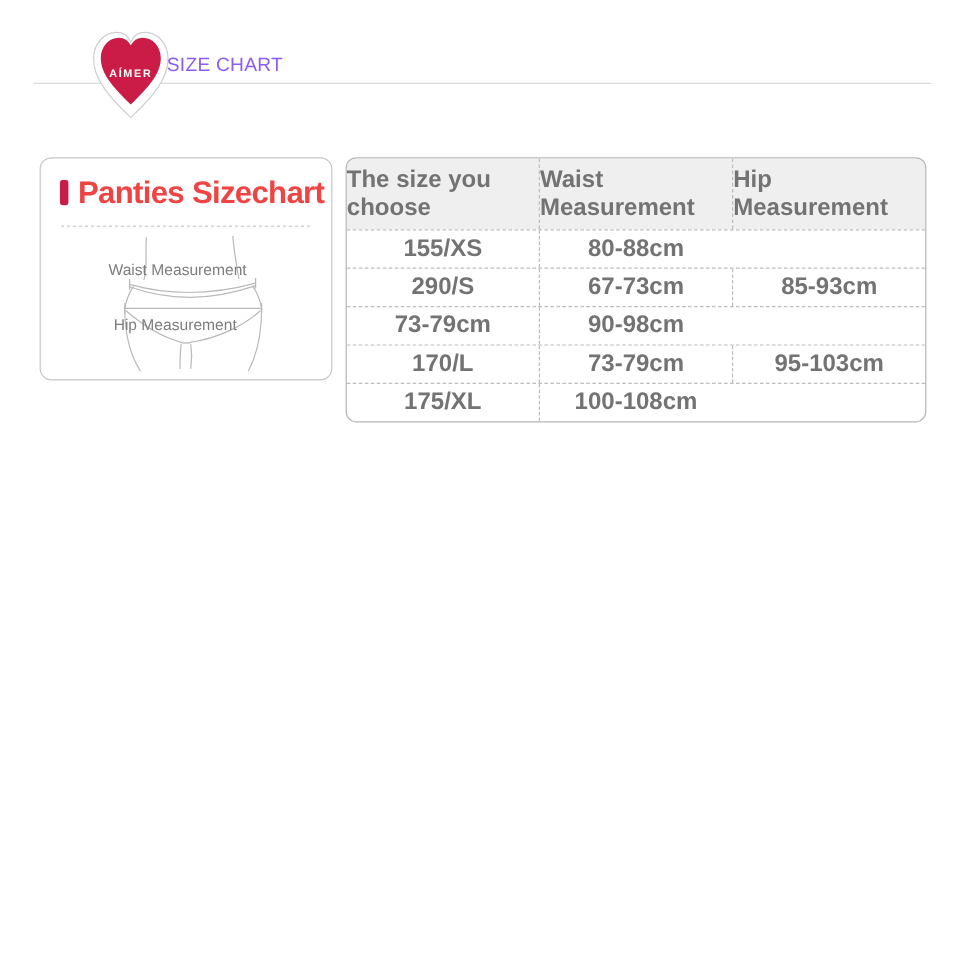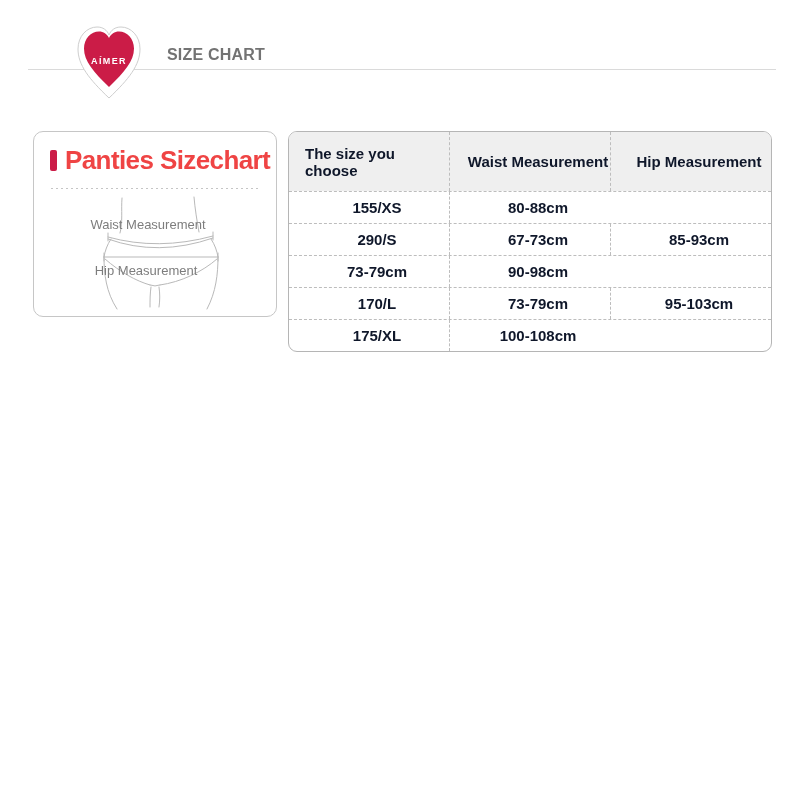--- a/index.html
+++ b/index.html
@@ -17,21 +17,21 @@
   }
   .logo{position:absolute;left:76px;top:23px;width:66px;height:78px;}
   .heart-outer{fill:#ffffff;stroke:#cecece;stroke-width:1;}
   .heart-inner{fill:#cb1c47;}
   .logo-text{
     font-size:9px;fill:#ffffff;font-weight:600;letter-spacing:1.4px;
     font-family:"Liberation Sans",sans-serif;
   }
   .header-title{
     position:absolute;left:139px;top:46px;
-    font-size:16px;font-weight:700;color:#737373;letter-spacing:0.2px;margin-left:28px;
+    font-size:16px;font-weight:400;color:#8b5cf6;letter-spacing:0.2px;
   }
 
   
   .panel{
     position:absolute;left:33px;top:131px;width:244px;height:186px;
     box-sizing:border-box;border:1px solid #c6c6c6;border-radius:10px;
     background:#fff;
   }
   .title-row{
     position:absolute;left:16px;top:15px;height:26px;
@@ -59,21 +59,21 @@
   .tbl{
     position:absolute;left:288px;top:131px;width:484px;
     box-sizing:border-box;border:1px solid #b5b5b5;border-radius:9px;
     overflow:hidden;background:#fff;
   }
   .tr{display:grid;grid-template-columns:160px 1fr 1fr;}
   .tr.thead{height:59px;background:#efefef;}
   .tr.tbody{height:32px;border-top:1px dashed #bdbdbd;box-sizing:border-box;}
   .th,.td{
     display:flex;align-items:center;justify-content:center;
-    font-size:15px;color:#0f172a;padding-left:16px;
+    font-size:20px;color:#737373;
   }
   .th{font-weight:700;}
   .td{font-weight:600;}
   .th + .th, .td + .td{border-left:1px dashed #bdbdbd;}
 </style>
 </head>
 <body>
 
 <div class="stage">
 

